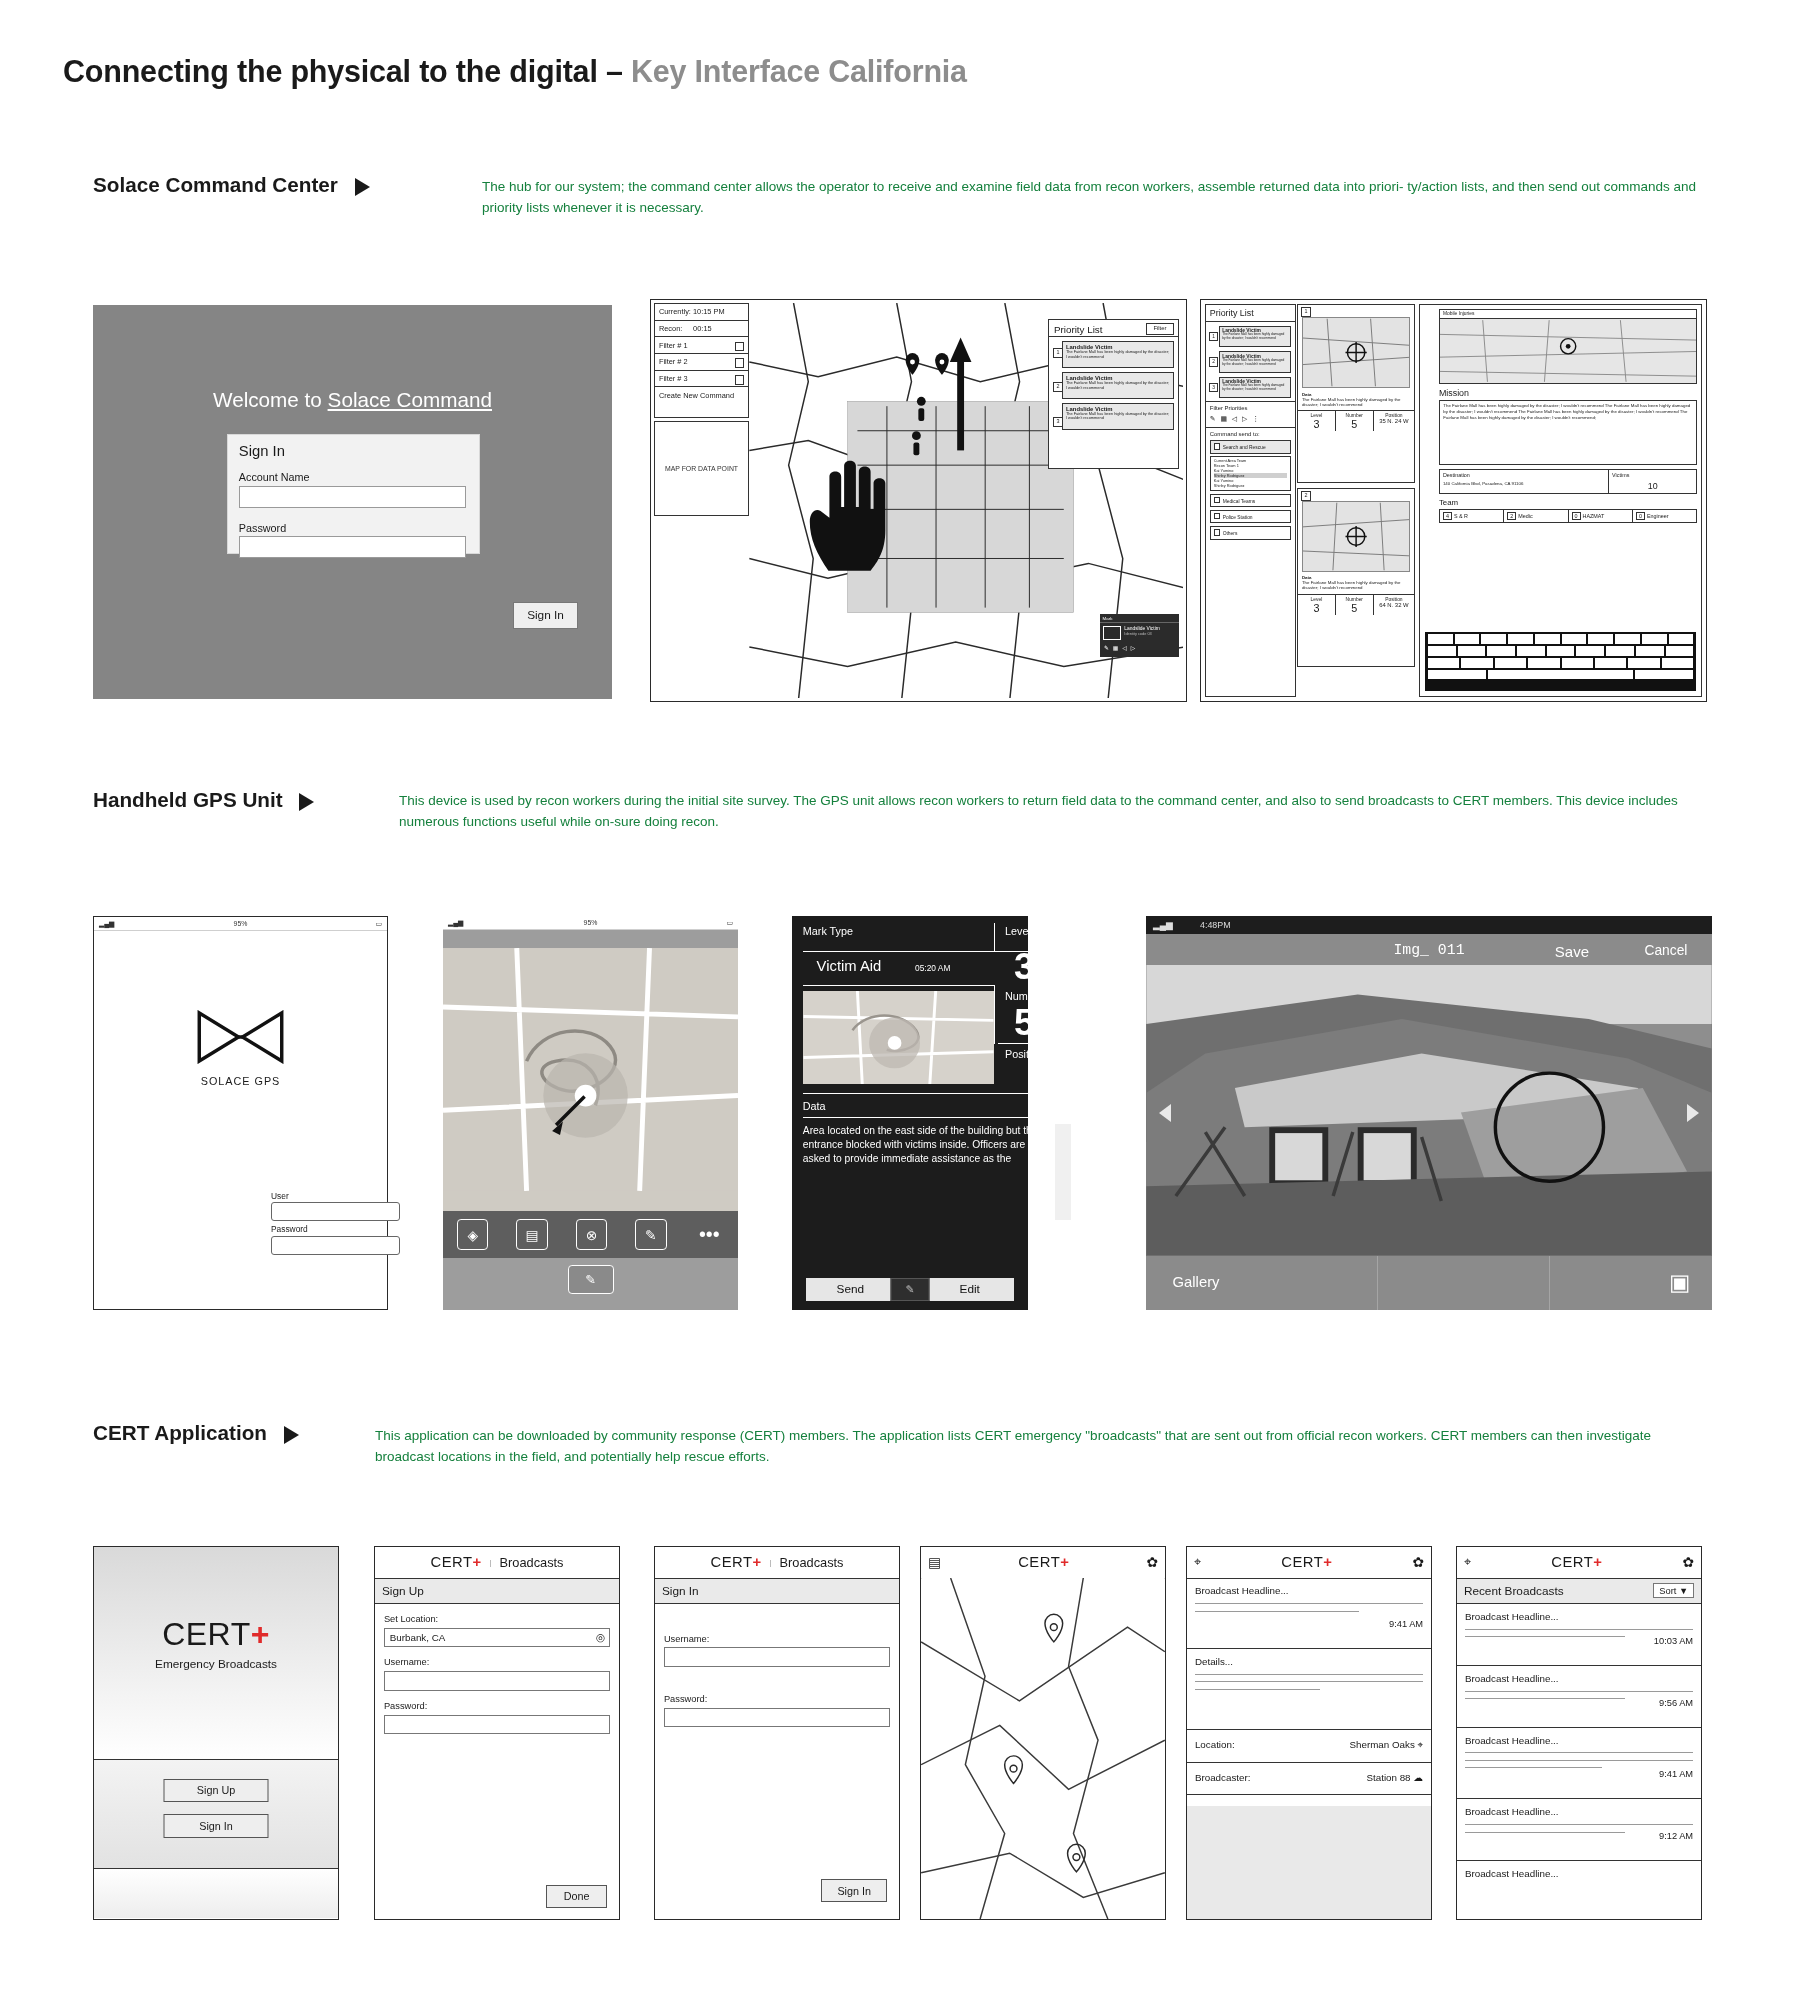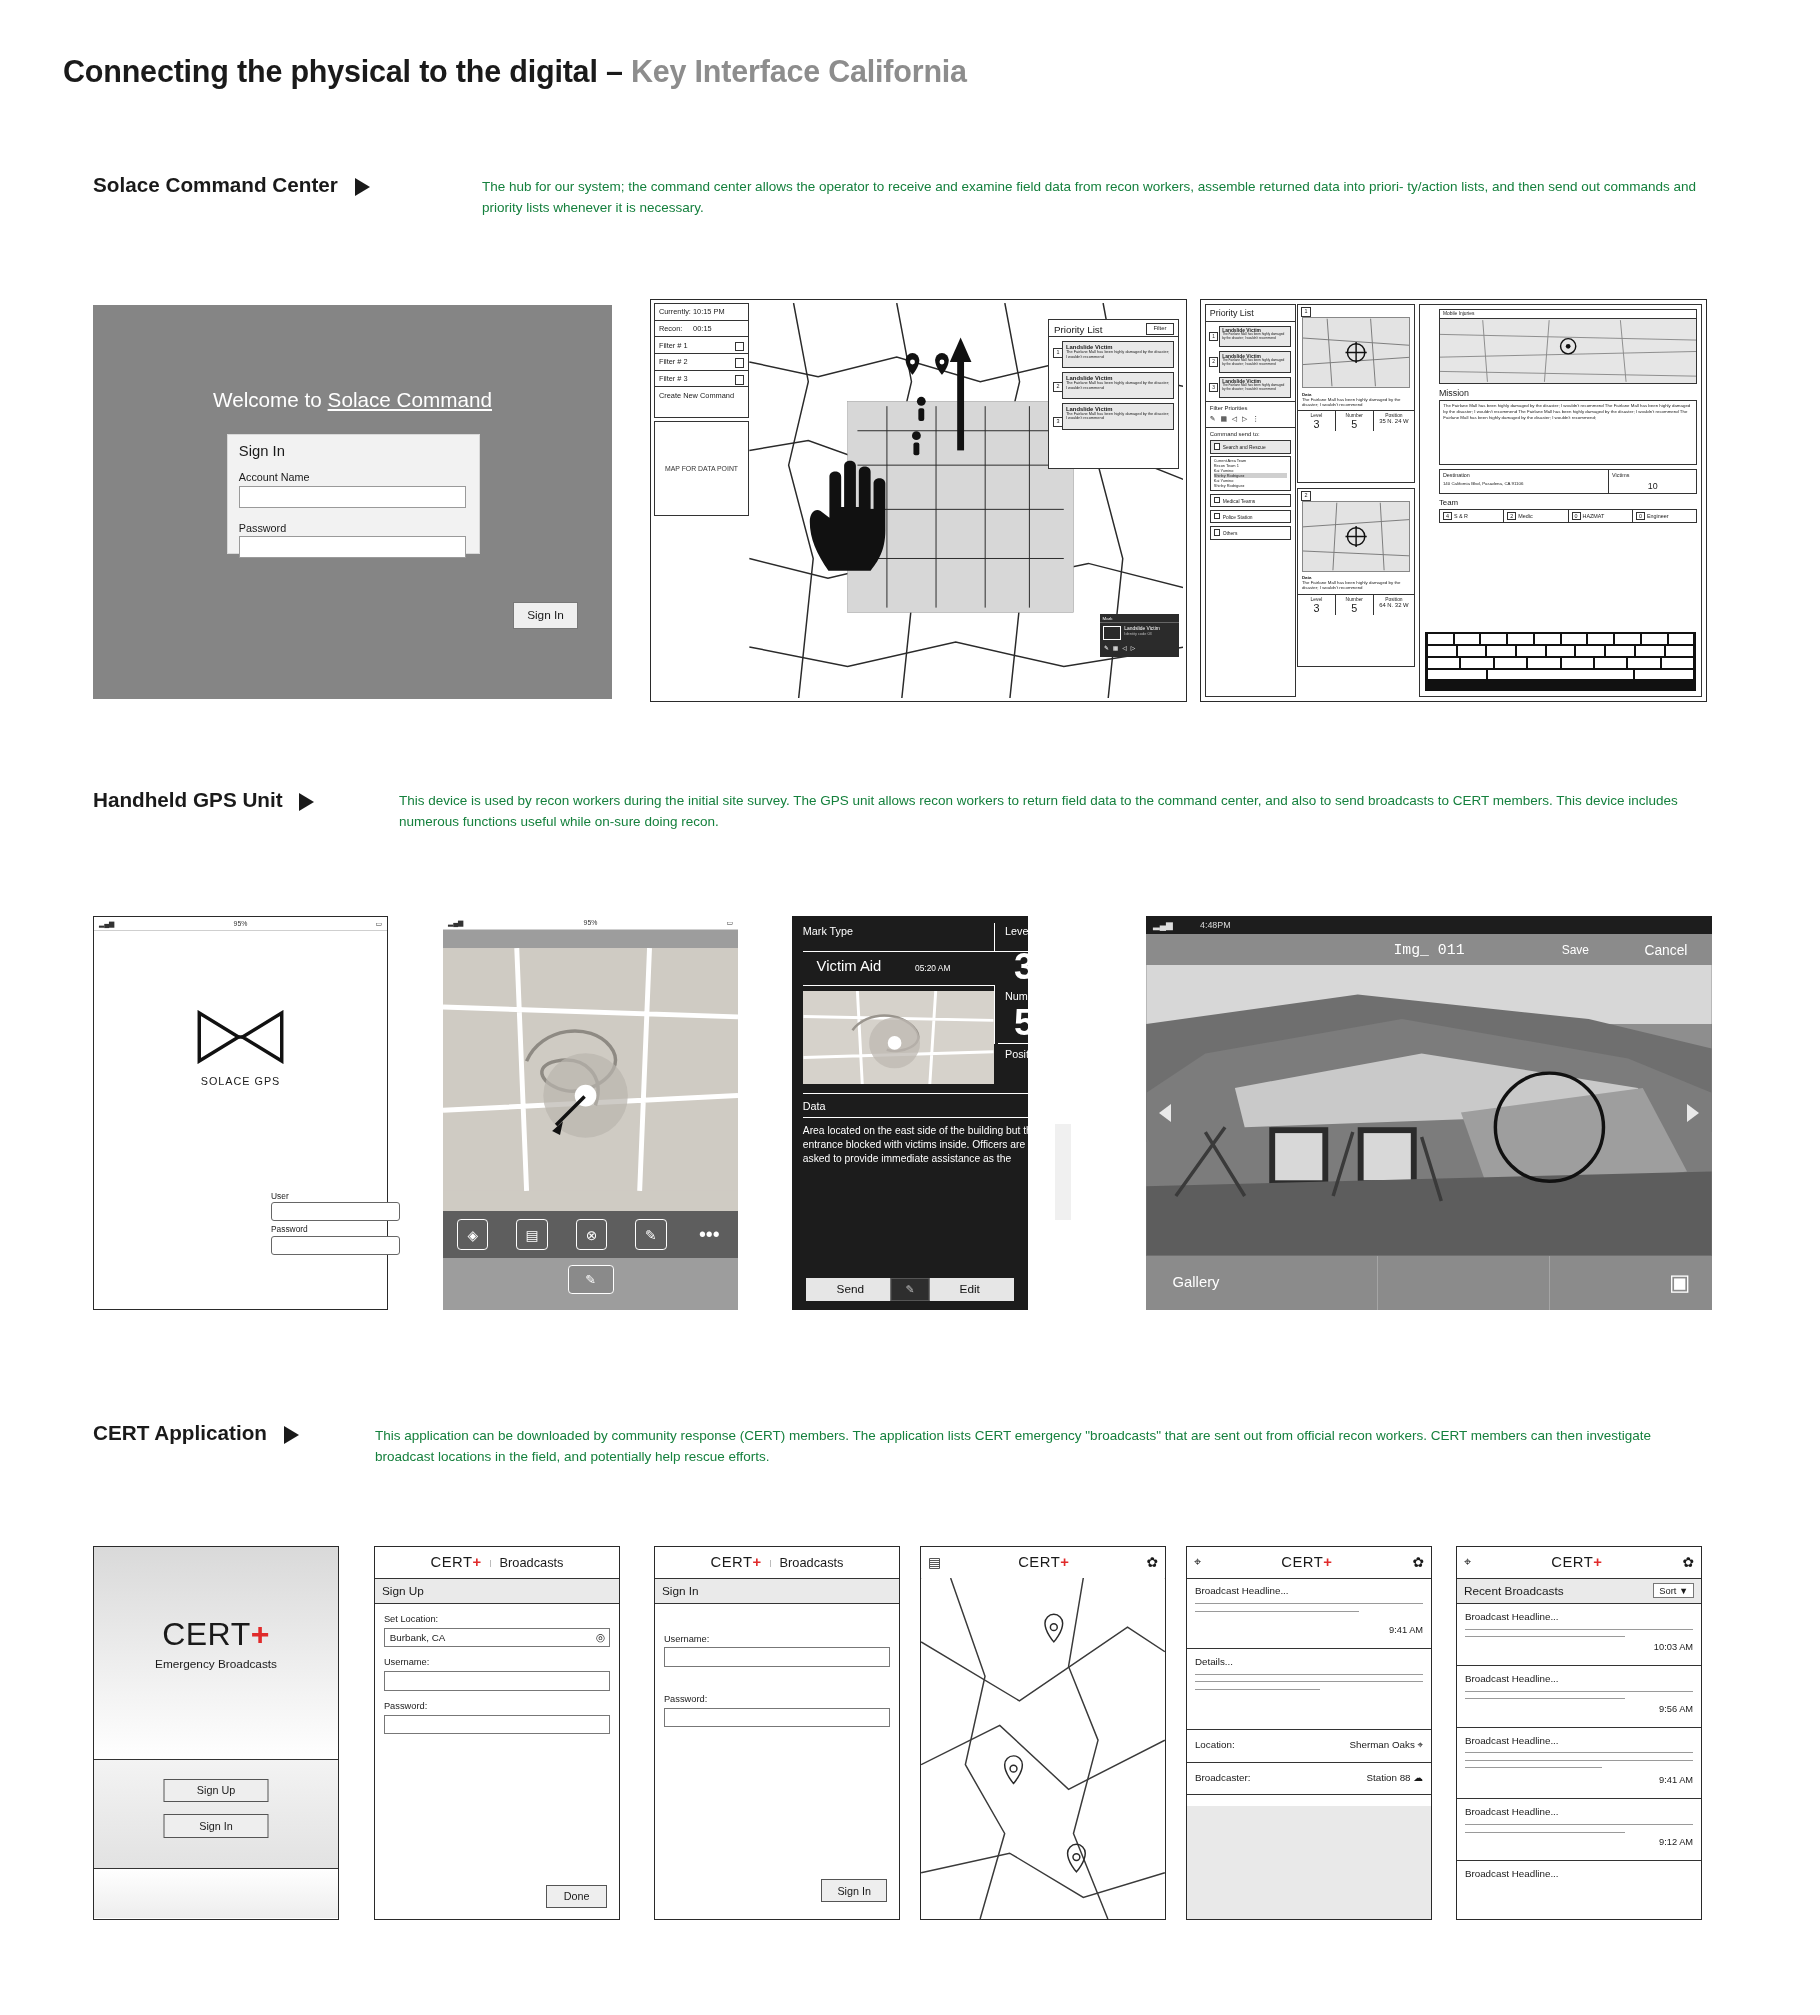--- a/index.html
+++ b/index.html
@@ -288,21 +288,21 @@
   #cert2 { left: 374px; top: 1546px; width: 246px; height: 374px; }
   #cert3 { left: 654px; top: 1546px; width: 246px; height: 374px; }
   #cert4 { left: 920px; top: 1546px; width: 246px; height: 374px; }
   #cert5 { left: 1186px; top: 1546px; width: 246px; height: 374px; }
   #cert6 { left: 1456px; top: 1546px; width: 246px; height: 374px; }
   .brow {
     position: relative; border-bottom: 0.5px solid #333; padding: 6.9px 7.9px 8.9px 7.9px;
   }
   .brow .hl { font-size: 9.8px; }
   .brow .l1, .brow .l2 { height: 0.5px; background: #9a9a9a; margin-top: 6.9px; }
-  .brow .tm { position: absolute; right: 7.9px; bottom: 13px; font-size: 9.3px; }
+  .brow .tm { position: absolute; right: 7.9px; bottom: 19px; font-size: 9.3px; }
   .gear { font-size: 13.8px; }
 </style>
 </head>
 <body>
 
 <div class="page">
 
   <div class="main-title">
     <span>Connecting the physical to the digital – </span><span class="accent">Key Interface California</span>
   </div>
@@ -733,21 +733,21 @@
     <div class="cell" style="left:50%; transform:translateX(-50%); bottom:8.9px; width:39px; height:23.6px; background:#2e2e2e; border:0.5px solid #555; color:#bbb; font-size:10.8px; display:flex; align-items:center; justify-content:center;">✎</div>
   </div>
 
   <div class="phone" id="gps4">
     <div style="position:absolute; left:0; right:0; top:0; height:17.7px; background:#1d1d1d; color:#ddd; font-size:8.9px;">
       <span style="position:absolute; left:6.9px; top:3.9px;">▂▄▆</span>
       <span style="position:absolute; left:54px; top:3.9px;">4:48PM</span>
     </div>
     <div class="bar" style="top:17.7px; height:31.5px;">
       <span style="position:absolute; left:0; right:0; top:7.9px; text-align:center; font-size:14.8px;font-family:Liberation Mono, monospace;">Img_ 011</span>
-      <span style="position:absolute; right:123px; top:8.9px; font-size:12px;">Save</span>
+      <span style="position:absolute; right:123px; top:8.9px; font-size:15px;">Save</span>
       <span style="position:absolute; right:24.6px; top:8.9px; font-size:13.8px;">Cancel</span>
     </div>
     <div class="photo" style="top:49px; bottom:54px;">
       <svg width="566" height="290" viewBox="0 0 1150 590">
         <rect width="1150" height="590" fill="#8e8e8e"></rect>
         <rect y="0" width="1150" height="120" fill="#d7d7d7"></rect>
         <path d="M0,120 L430,60 L900,110 L1150,170 L1150,340 L0,360 Z" fill="#6f6f6f"></path>
         <path d="M120,180 L520,110 L980,190 L1150,260 L1150,590 L0,590 L0,260 Z" fill="#7c7c7c"></path>
         <path d="M180,250 L560,180 L1000,250 L1020,300 L200,330 Z" fill="#c9c9c9"></path>
         <rect x="250" y="330" width="120" height="120" fill="#2b2b2b"></rect>

